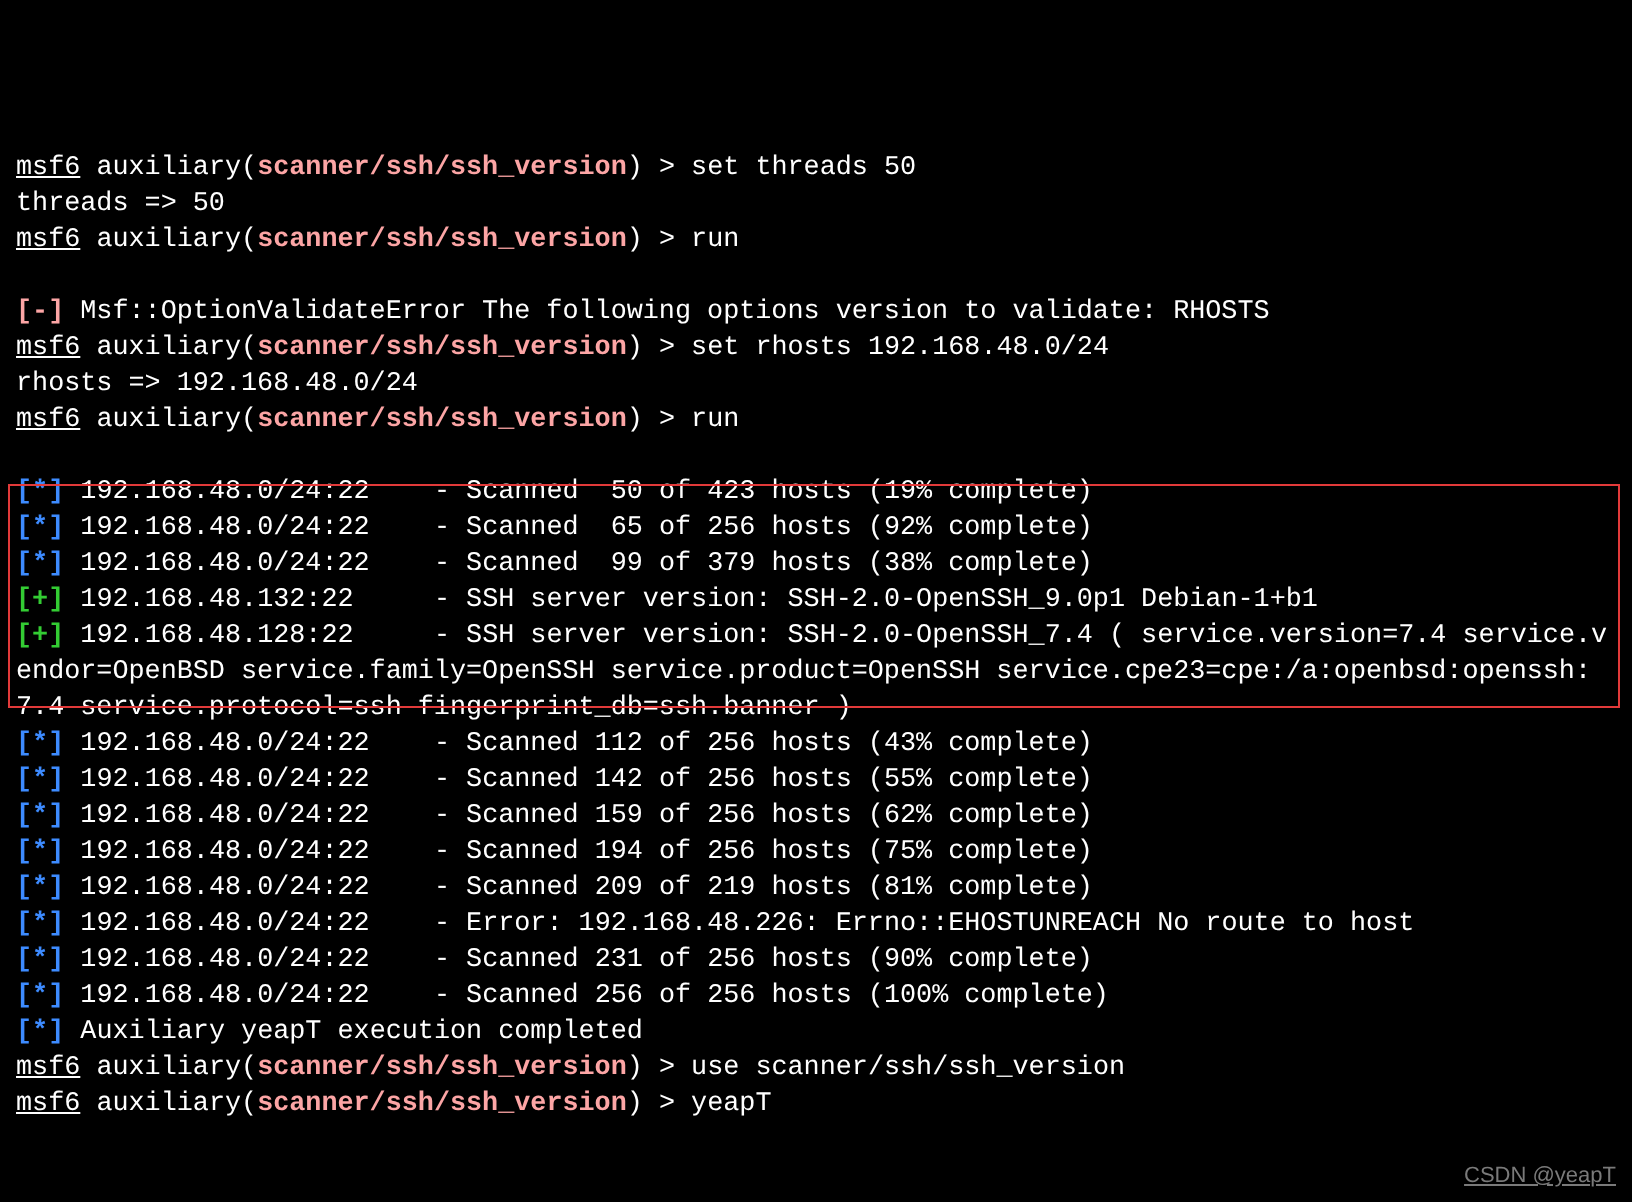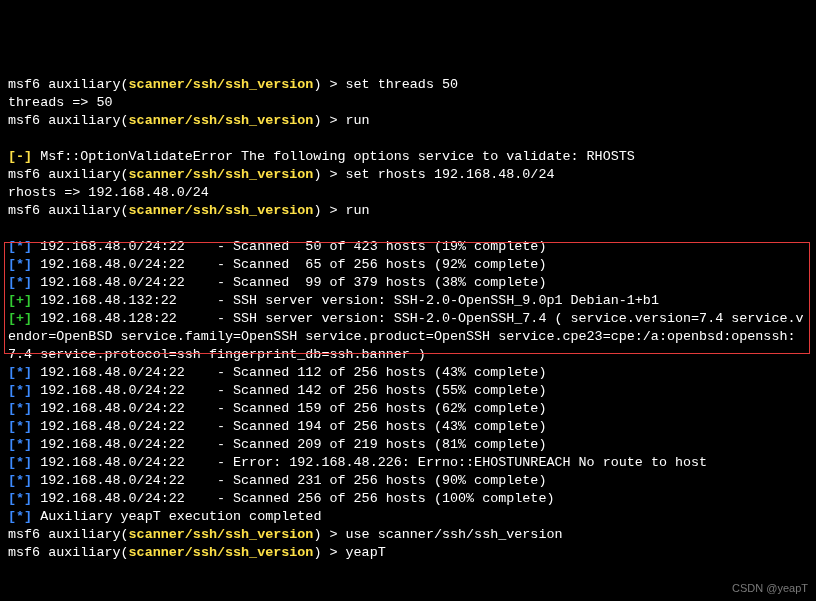--- a/index.html
+++ b/index.html
@@ -7,61 +7,62 @@
   body {
     font-family:"Consolas","Courier New",monospace;
     font-size:13.4px;
     line-height:18px;
     color:#fff;
     padding:4px 6px 4px 8px;
     white-space:pre-wrap;
     word-break:break-all;
     position:relative;
   }
-  .u  { }
-  .rb { color:#fde047; font-weight:bold; }
+  .u  { text-decoration:underline; }
+  .rb { color:#fca5a5; font-weight:bold; }
   .bb { color:#3d8bff; font-weight:bold; }
   .gb { color:#33cc33; font-weight:bold; }
   .box {
     position:absolute;
     border:1px solid #e23a3a;
     pointer-events:none;
   }
   .watermark {
     position:absolute;
     right:8px;
     bottom:4px;
     color:#7a7a7a;
     font-size:11px;
     font-family:Arial,sans-serif;
+    text-decoration:underline;
   }
 </style>
 </head>
 <body>
 
 
 
 <div id="term"><span class="u">msf6</span><span> auxiliary(</span><span class="rb">scanner/ssh/ssh_version</span><span>) &gt; </span><span>set threads 50</span>
 <span>threads =&gt; 50</span>
 <span class="u">msf6</span><span> auxiliary(</span><span class="rb">scanner/ssh/ssh_version</span><span>) &gt; </span><span>run</span>
 
-<span class="rb">[-]</span><span> Msf::OptionValidateError The following options service to validate: RHOSTS</span>
+<span class="rb">[-]</span><span> Msf::OptionValidateError The following options version to validate: RHOSTS</span>
 <span class="u">msf6</span><span> auxiliary(</span><span class="rb">scanner/ssh/ssh_version</span><span>) &gt; </span><span>set rhosts 192.168.48.0/24</span>
 <span>rhosts =&gt; 192.168.48.0/24</span>
 <span class="u">msf6</span><span> auxiliary(</span><span class="rb">scanner/ssh/ssh_version</span><span>) &gt; </span><span>run</span>
 
 <span class="bb">[</span><span class="bb">*</span><span class="bb">]</span><span> 192.168.48.0/24:22    - Scanned  50 of 423 hosts (19% complete)</span>
 <span class="bb">[</span><span class="bb">*</span><span class="bb">]</span><span> 192.168.48.0/24:22    - Scanned  65 of 256 hosts (92% complete)</span>
 <span class="bb">[</span><span class="bb">*</span><span class="bb">]</span><span> 192.168.48.0/24:22    - Scanned  99 of 379 hosts (38% complete)</span>
 <span class="gb">[</span><span class="gb">+</span><span class="gb">]</span><span> 192.168.48.132:22     - SSH server version: SSH-2.0-OpenSSH_9.0p1 Debian-1+b1</span>
 <span class="gb">[</span><span class="gb">+</span><span class="gb">]</span><span> 192.168.48.128:22     - SSH server version: SSH-2.0-OpenSSH_7.4 ( service.version=7.4 service.vendor=OpenBSD service.family=OpenSSH service.product=OpenSSH service.cpe23=cpe:/a:openbsd:openssh:7.4 service.protocol=ssh fingerprint_db=ssh.banner )</span>
 <span class="bb">[</span><span class="bb">*</span><span class="bb">]</span><span> 192.168.48.0/24:22    - Scanned 112 of 256 hosts (43% complete)</span>
 <span class="bb">[</span><span class="bb">*</span><span class="bb">]</span><span> 192.168.48.0/24:22    - Scanned 142 of 256 hosts (55% complete)</span>
 <span class="bb">[</span><span class="bb">*</span><span class="bb">]</span><span> 192.168.48.0/24:22    - Scanned 159 of 256 hosts (62% complete)</span>
-<span class="bb">[</span><span class="bb">*</span><span class="bb">]</span><span> 192.168.48.0/24:22    - Scanned 194 of 256 hosts (43% complete)</span>
+<span class="bb">[</span><span class="bb">*</span><span class="bb">]</span><span> 192.168.48.0/24:22    - Scanned 194 of 256 hosts (75% complete)</span>
 <span class="bb">[</span><span class="bb">*</span><span class="bb">]</span><span> 192.168.48.0/24:22    - Scanned 209 of 219 hosts (81% complete)</span>
 <span class="bb">[</span><span class="bb">*</span><span class="bb">]</span><span> 192.168.48.0/24:22    - Error: 192.168.48.226: Errno::EHOSTUNREACH No route to host</span>
 <span class="bb">[</span><span class="bb">*</span><span class="bb">]</span><span> 192.168.48.0/24:22    - Scanned 231 of 256 hosts (90% complete)</span>
 <span class="bb">[</span><span class="bb">*</span><span class="bb">]</span><span> 192.168.48.0/24:22    - Scanned 256 of 256 hosts (100% complete)</span>
 <span class="bb">[</span><span class="bb">*</span><span class="bb">]</span><span> Auxiliary yeapT execution completed</span>
 <span class="u">msf6</span><span> auxiliary(</span><span class="rb">scanner/ssh/ssh_version</span><span>) &gt; </span><span>use scanner/ssh/ssh_version</span>
 <span class="u">msf6</span><span> auxiliary(</span><span class="rb">scanner/ssh/ssh_version</span><span>) &gt; </span><span>yeapT</span>
 </div>
 <div class="box" style="top:242px;left:4px;width:806px;height:112px;"></div>
 <div class="watermark">CSDN @yeapT</div>

